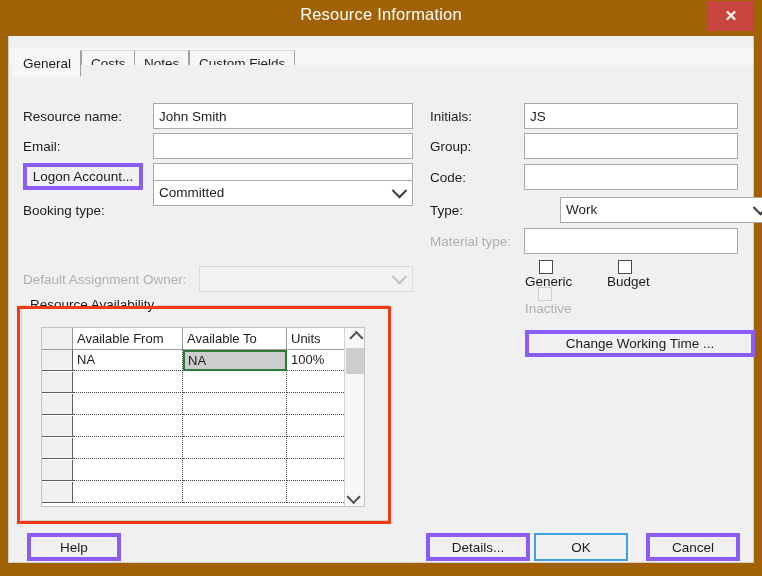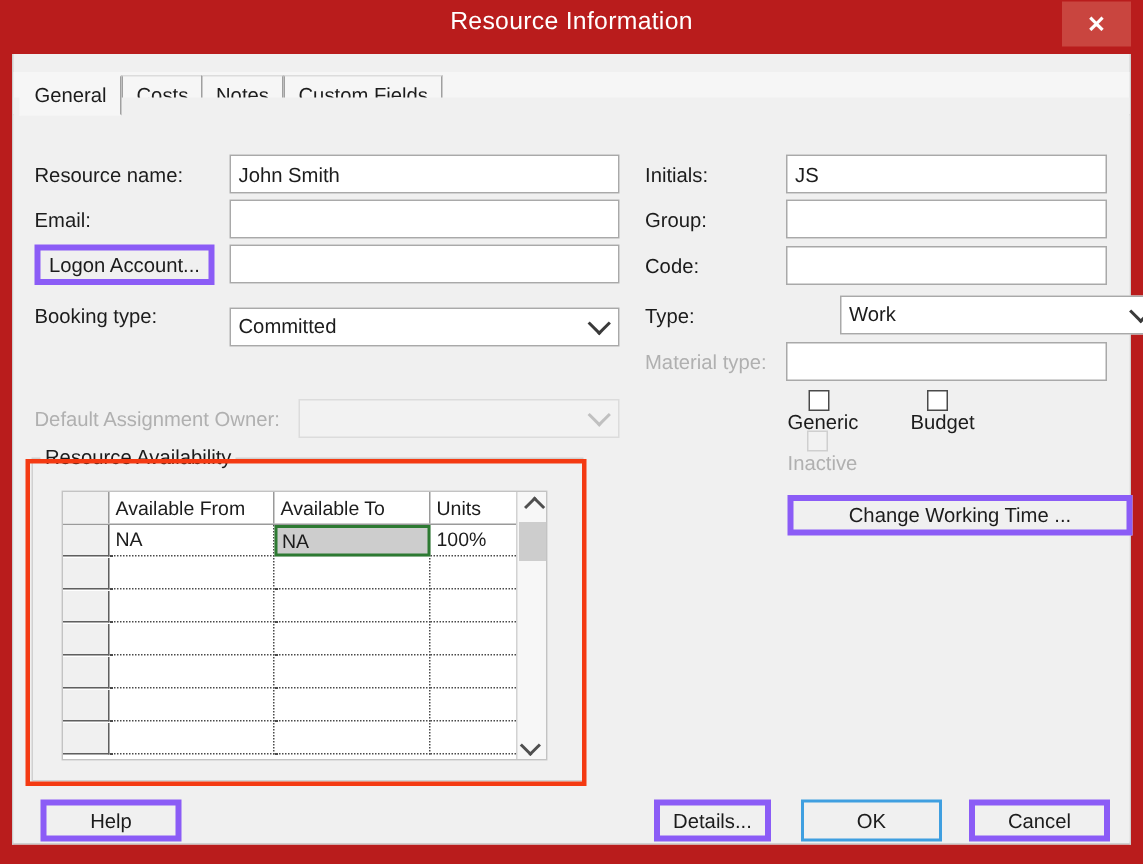--- a/index.html
+++ b/index.html
@@ -12,21 +12,21 @@
     overflow: hidden;
     font-family: "Liberation Sans", sans-serif;
     background: #6aa4e8;
   }
 
   
   #window {
     position: absolute;
     left: 0; top: 0;
     width: 762px; height: 576px;
-    background: #b91c1c;
+    background: #a16207;
     box-sizing: border-box;
   }
 
   #titlebar {
     position: absolute;
     left: 0; top: 0;
     width: 762px; height: 36px;
   }
   #title-text {
     position: absolute;
@@ -372,21 +372,21 @@
       <div class="lbl" style="left:14px; top:44px;">Resource name:</div>
       <input class="txt" style="left: 144px; top: 38px; width: 260px;" type="text" value="John Smith">
 
       <div class="lbl" style="left:14px; top:74px;">Email:</div>
       <input class="txt" style="left: 144px; top: 68px; width: 260px;" type="text" value="">
 
       <div class="btn" style="left:14px; top:98px; width:120px; height:27px;">Logon Account...</div>
       <input class="txt" style="left: 144px; top: 98px; width: 260px;" type="text" value="">
 
       <div class="lbl" style="left:14px; top:138px;">Booking type:</div>
-      <div class="combo" style="left:144px; top:140px; width:260px;">
+      <div class="combo" style="left:144px; top:115px; width:260px;">
         <span class="cval">Committed</span>
         <span class="carrow">
             <i class="chev"></i>
           </span>
       </div>
 
       <div class="lbl disabled" style="left:14px; top:207px;">Default Assignment Owner:</div>
       <div class="combo disabled" style="left:190px; top:201px; width:214px;">
         <span class="cval"></span>
         <span class="carrow">
@@ -492,20 +492,20 @@
           <div id="sb-thumb"></div>
           <div class="sb-arrow" id="sb-down">
               <i class="a"></i>
             </div>
         </div>
 
       </div>
 
       <div id="buttonbar">
         <div class="btn" style="left:18px;  top:13px; width:94px; height:28px;">Help</div>
-        <div class="btn" style="left:427px; top:13px; width:78px; height:28px;text-align:center;">Details...</div>
+        <div class="btn" style="left:417px; top:13px; width:104px; height:28px;text-align:center;">Details...</div>
         <div class="btn default" style="left:525px; top:13px; width:94px; height:28px;">OK</div>
         <div class="btn" style="left:637px; top:13px; width:94px; height:28px;">Cancel</div>
       </div>
 
     </div>
   </div>
 </div>
 
 </body></html>

